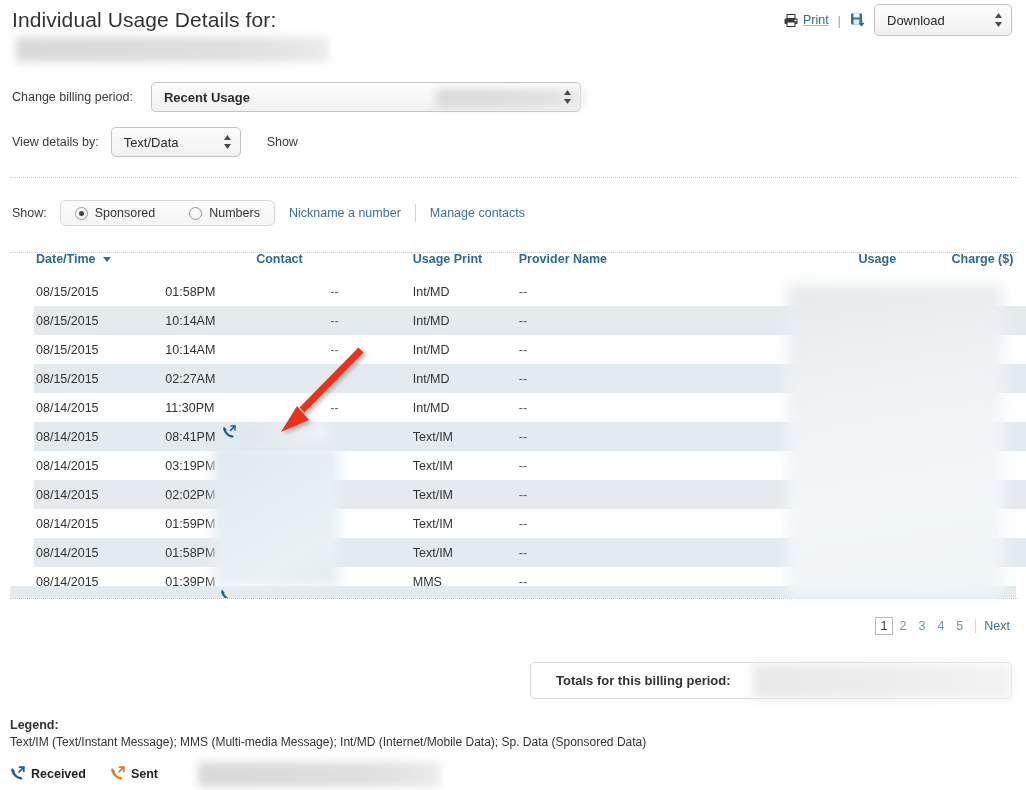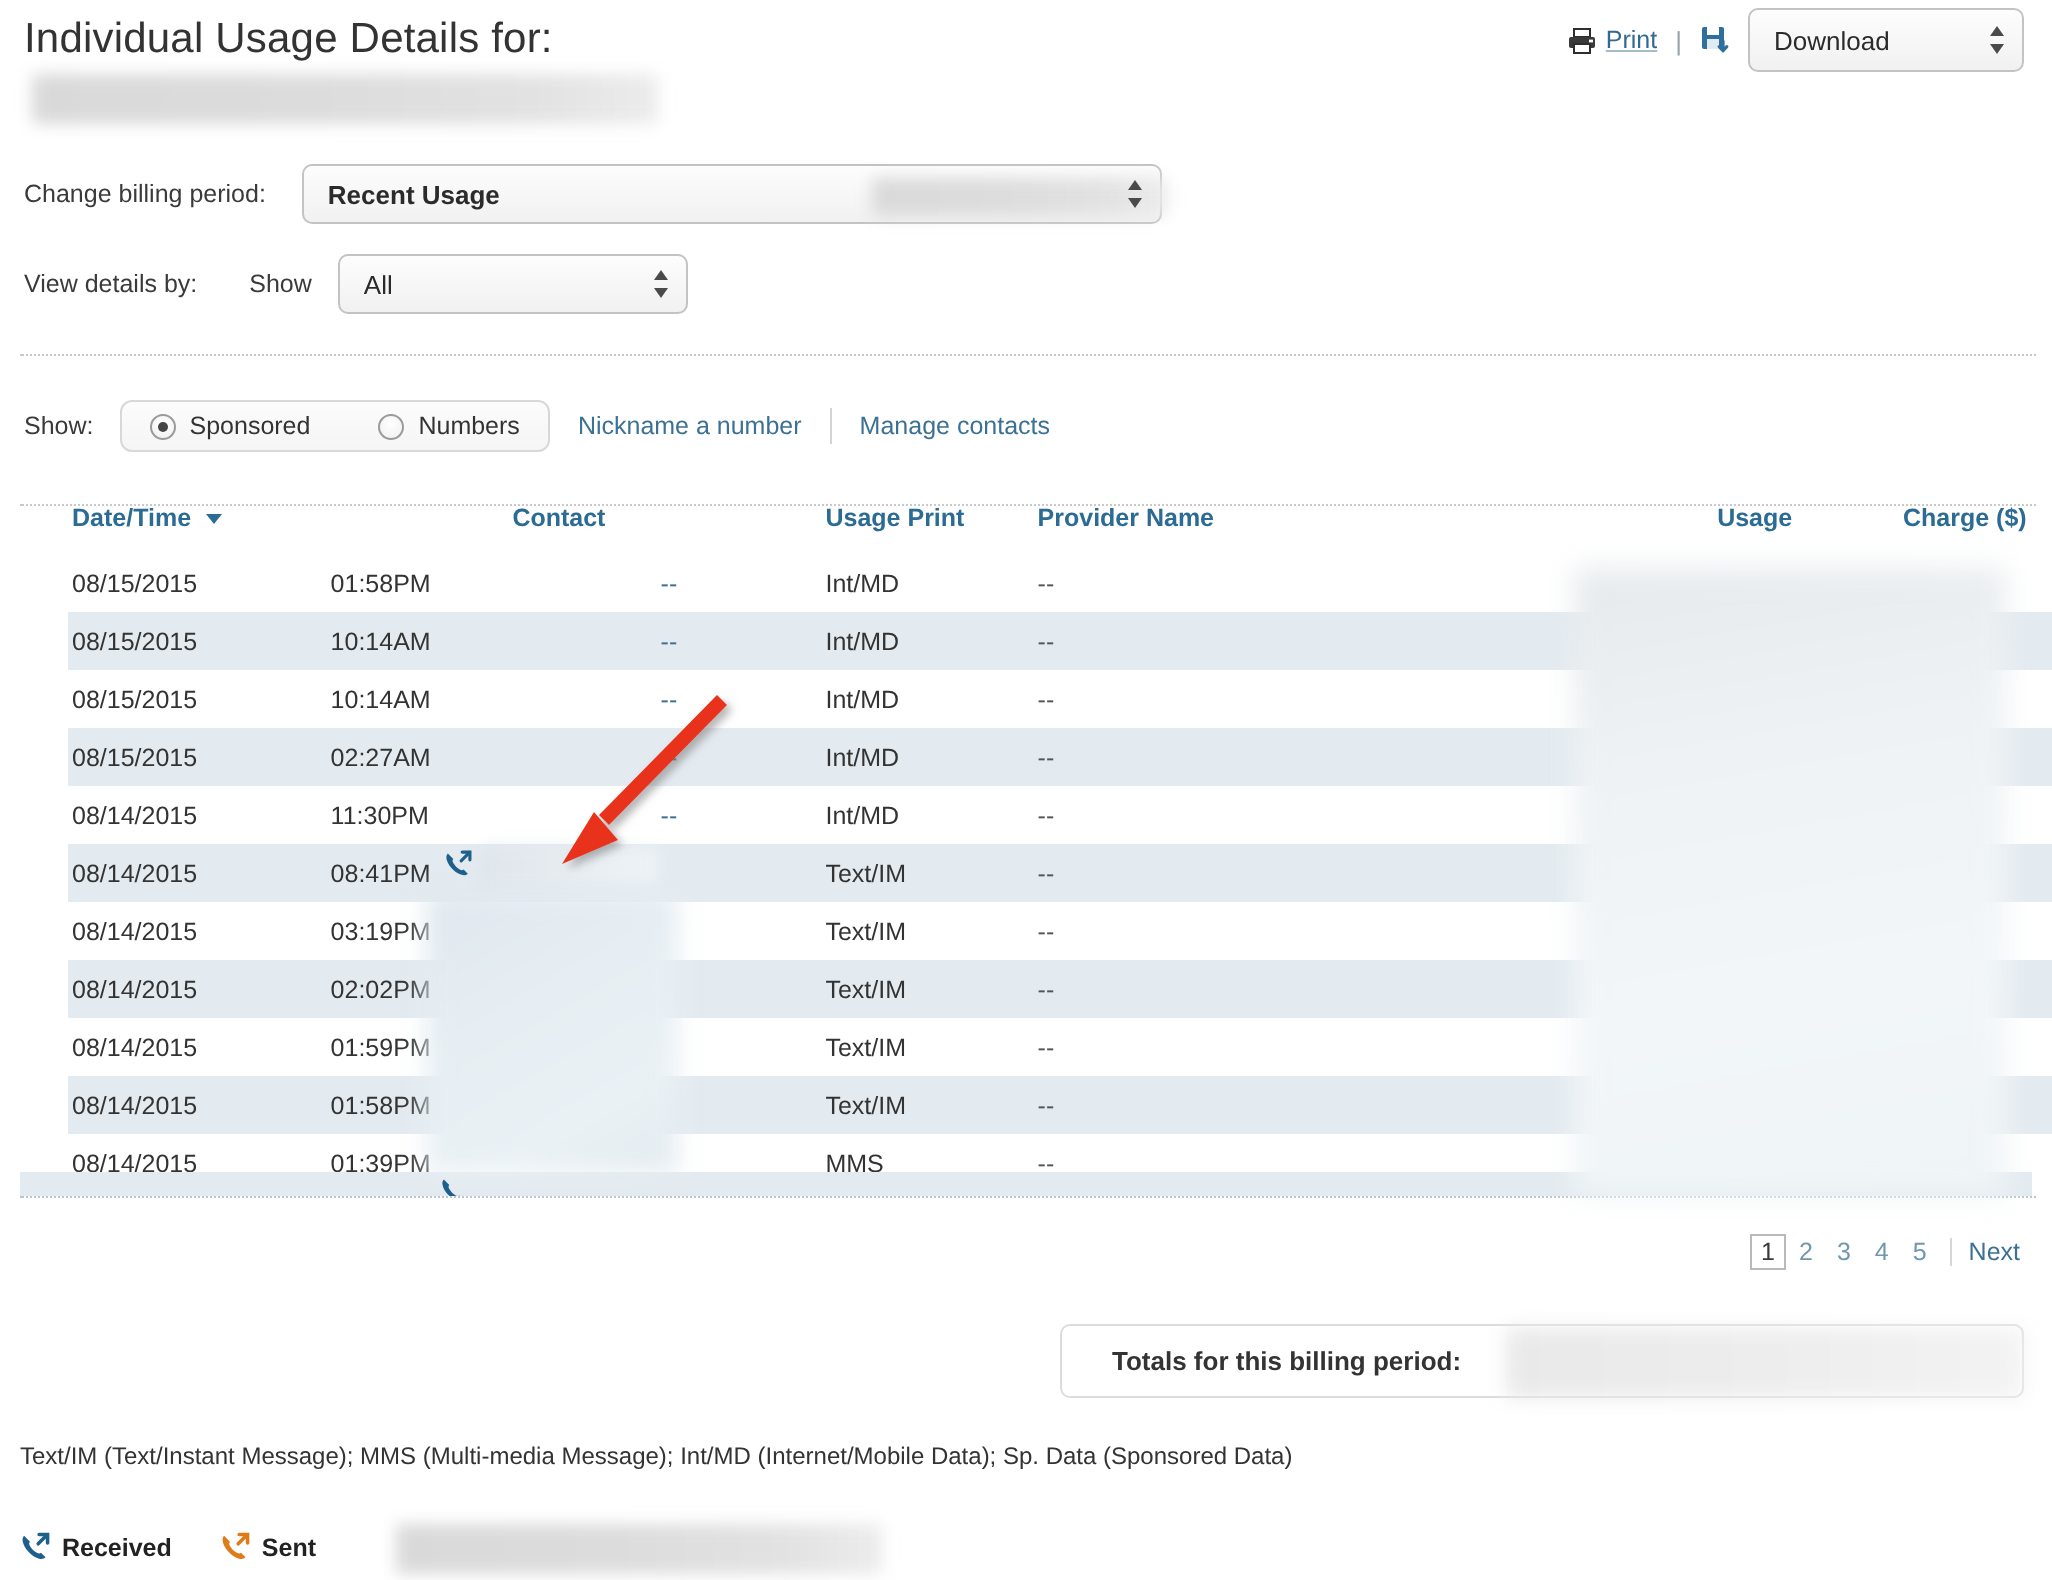--- a/index.html
+++ b/index.html
@@ -348,32 +348,32 @@
         <svg width="9" height="16" viewBox="0 0 9 16">
           <path d="M4.5 1 L8 6 L1 6 Z" fill="#4a4a4a"></path>
           <path d="M4.5 15 L8 10 L1 10 Z" fill="#4a4a4a"></path>
         </svg>
       </span>
     </span>
   </div>
 
   <div class="row-view">
     <span class="lbl-static">View details by:</span>
-    <span class="lbl-static" style="margin-left:26px;">Show</span>
-    <span class="selwrap" style="margin-left:13px;">
-      <select class="nat show-sel">
-        <option>All</option>
+    <span class="selwrap" style="margin-left:12px;">
+      <select class="nat view-sel">
+        <option>Text/Data</option>
       </select>
       <span class="stepper">
         <svg width="9" height="16" viewBox="0 0 9 16">
           <path d="M4.5 1 L8 6 L1 6 Z" fill="#4a4a4a"></path>
           <path d="M4.5 15 L8 10 L1 10 Z" fill="#4a4a4a"></path>
         </svg>
       </span>
     </span>
+    <span class="lbl-static" style="margin-left:26px;">Show</span>
   </div>
 
   <div class="dotted-rule" style="top:177px;"></div>
 
   <div class="row-nick">
     <span class="lbl-static">Show:</span>
     <span class="radio-group">
       <label class="radio-opt">
         <span class="radio-dot on"></span>
         <span>Sponsored</span>
@@ -557,20 +557,21 @@
       <span class="pg-div"></span>
       <a class="pg-next">Next</a>
     </div>
 
   <div class="totals">
     <span class="totals-label">Totals for this billing period:</span>
     <span class="totals-redact"></span>
   </div>
 
   <div class="legend">
+    <div class="legend-title">Legend:</div>
     <div class="legend-text">Text/IM (Text/Instant Message); MMS (Multi-media Message); Int/MD (Internet/Mobile Data); Sp. Data (Sponsored Data)</div>
   </div>
   <div class="legend-icons">
     <span class="legend-item">
       <span style="line-height:0">
         <svg width="15" height="15" viewBox="0 0 16 16">
           <path d="M2.2 2.0 C1.2 3.0 1.0 4.6 2.0 6.8 C3.2 9.6 6.0 12.4 8.8 13.7 C11.0 14.7 12.6 14.5 13.6 13.5 L11.2 11.1 C10.6 11.7 9.9 11.6 9.0 11.1 C7.6 10.3 6.1 8.8 5.3 7.4 C4.8 6.5 4.7 5.8 5.3 5.2 Z" fill="#1f5f8b"></path>
           <path d="M10.2 1.3 L14.7 1.3 L14.7 5.8" fill="none" stroke="#1f5f8b" stroke-width="1.9" stroke-linecap="round"></path>
           <path d="M14.5 1.5 L9.7 6.3" fill="none" stroke="#1f5f8b" stroke-width="1.9" stroke-linecap="round"></path>
         </svg>

